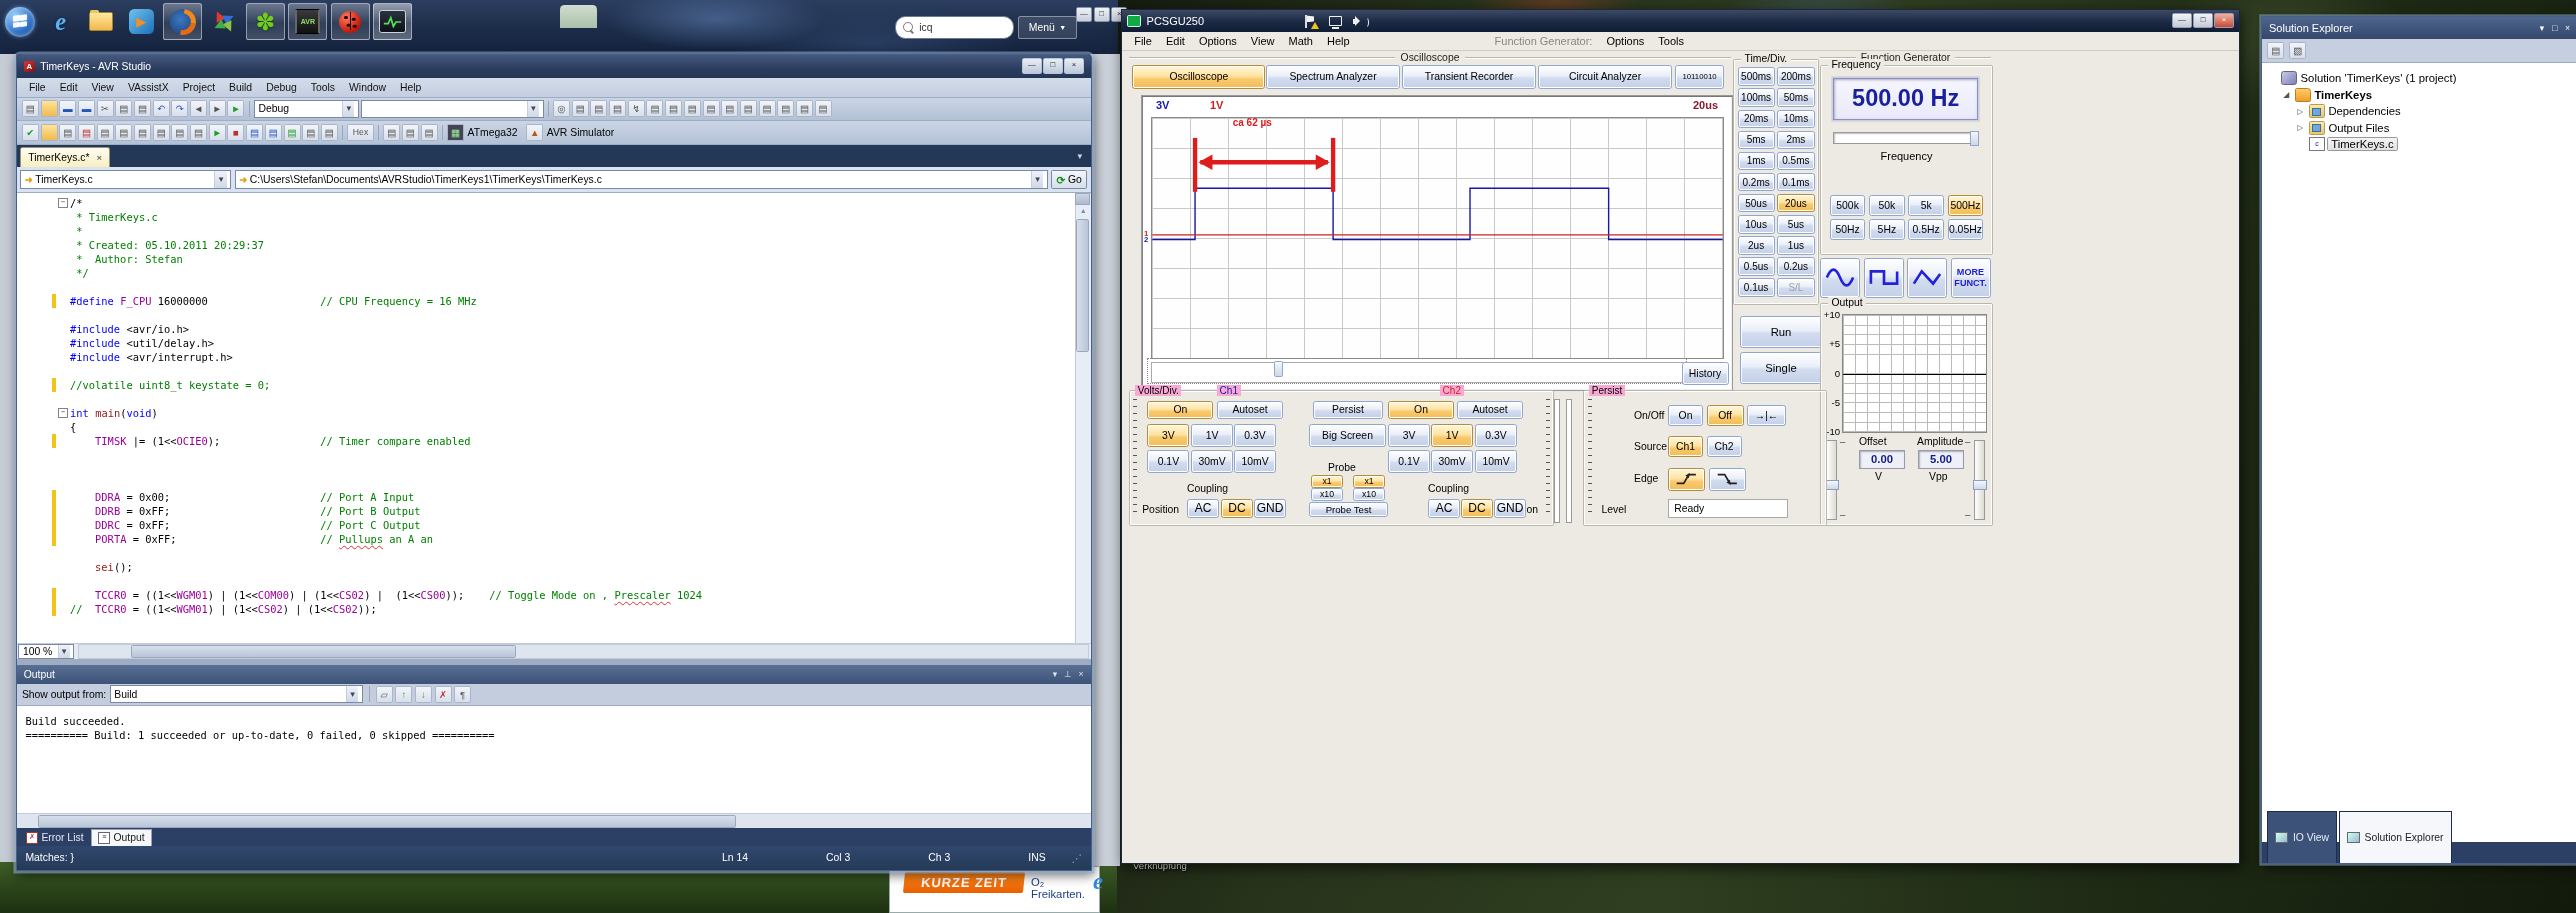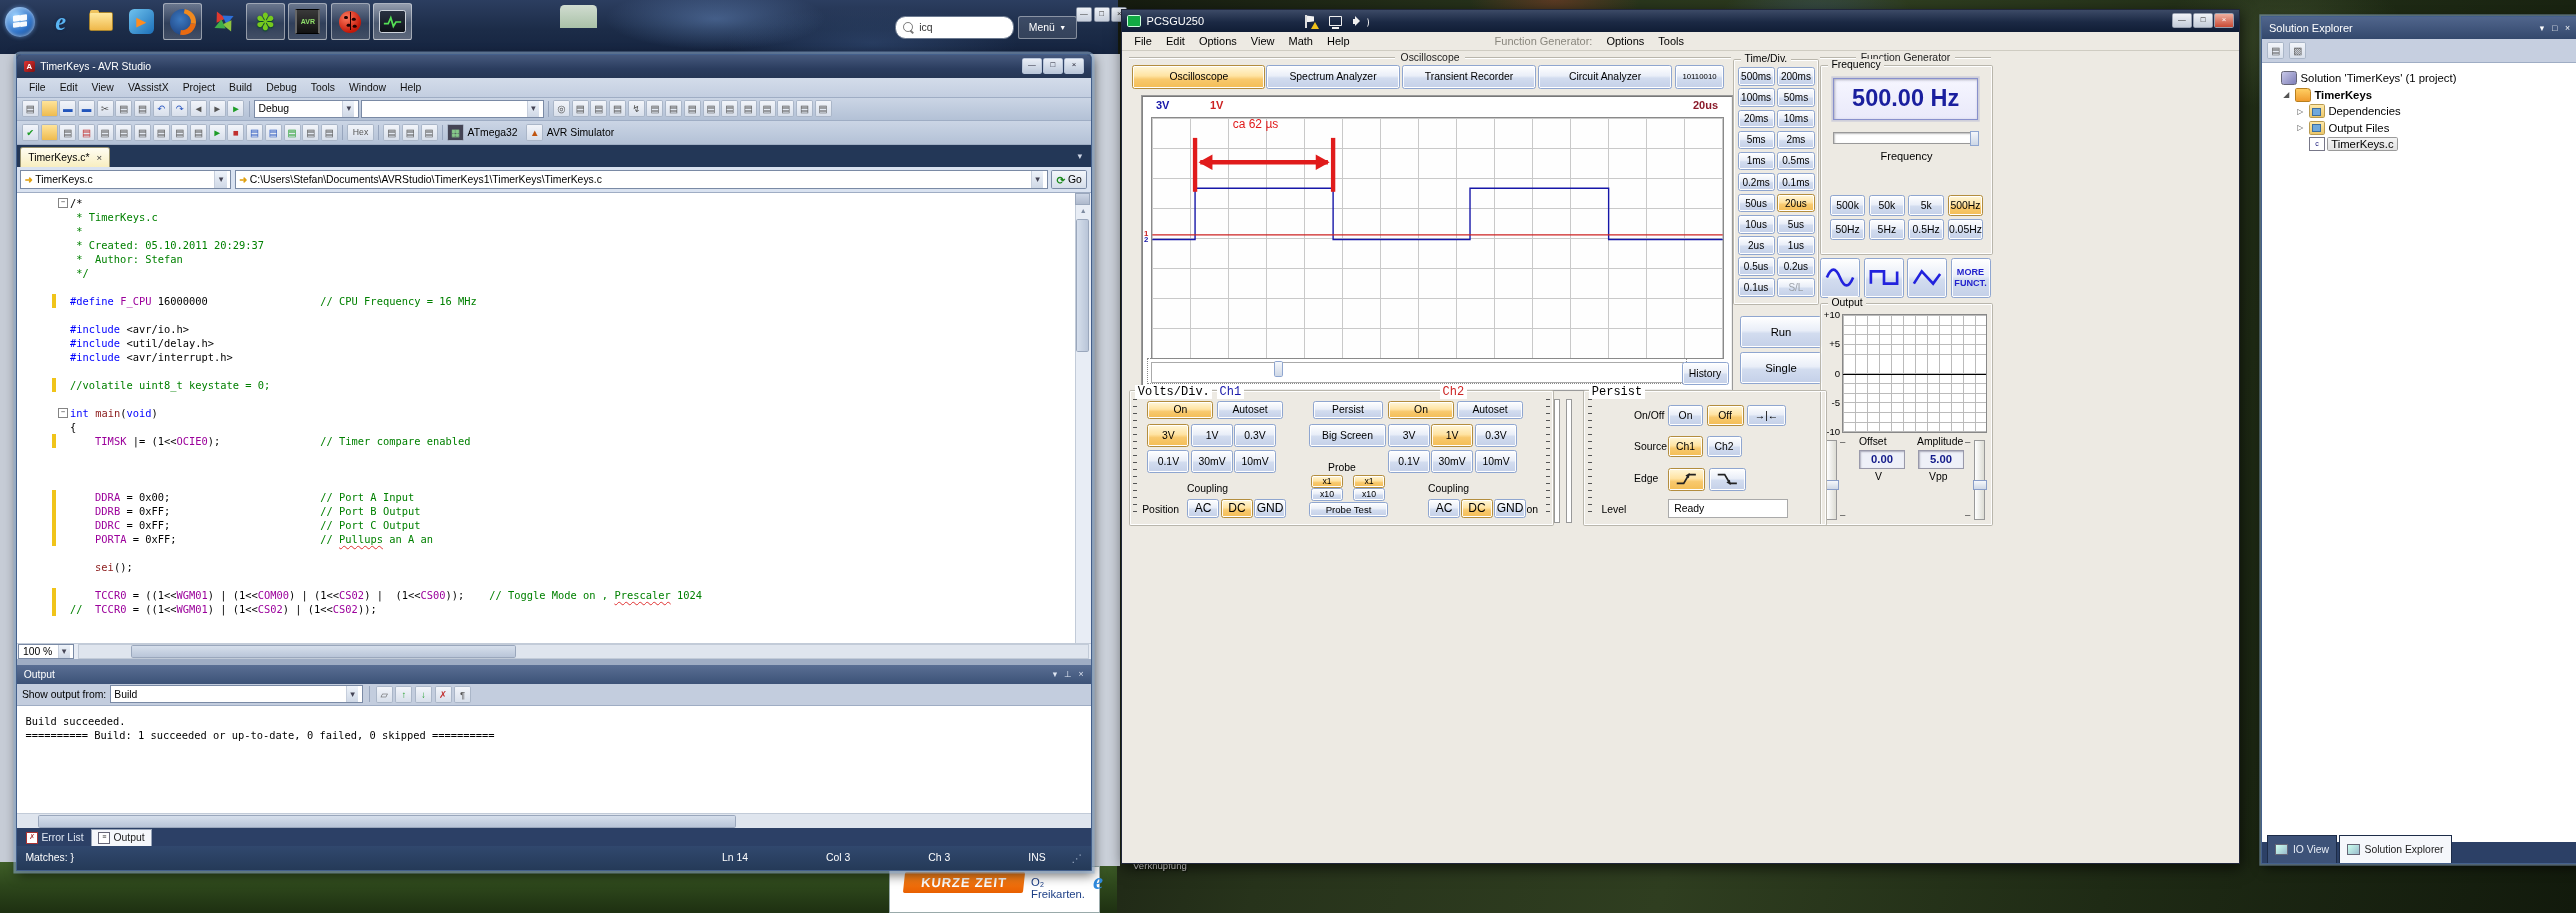--- a/index.html
+++ b/index.html
@@ -137,21 +137,21 @@
   #scopepanel{left:19px;top:44px;width:590px;height:294px;background:#fff;border:0.9px solid #9a9a9a;
     box-shadow:inset 0.9px 0.9px 0 #777, inset -0.9px -0.9px 0 #eee;}
   #scopepanel .vlabel{position:absolute;top:3.5px;font-weight:bold;font-size:11px;}
   #lab-ch1{left:14px;color:#1616a8;}
   #lab-ch2{left:68px;color:#cc2222;}
   #lab-time{right:14px;color:#8a1a2a;}
   #grid{position:absolute;left:8.7px;top:21px;width:571px;height:240px;background:#fefefe;border:0.9px solid #8a8a8a;
     background-image:repeating-linear-gradient(90deg,#c9c9c9 0 0.9px,transparent 0.9px 38px),
                      repeating-linear-gradient(180deg,#c9c9c9 0 0.9px,transparent 0.9px 30px);}
   #wave{position:absolute;left:0;top:0;}
-  #anno{position:absolute;color:#e01b1b;font-weight:normal;font-size:12px;}
+  #anno{position:absolute;color:#e01b1b;font-weight:bold;font-size:10px;}
   .chmark{position:absolute;left:-7.8px;font-size:7.8px;font-weight:bold;}
   #scope-scroll{position:absolute;left:5.2px;bottom:5.2px;width:533px;height:19px;border:0.9px dotted #888;padding:2.6px;}
   #scope-scroll .track{height:100%;background:#fff;border:0.9px solid #aaa;position:relative;}
   #scope-scroll .thumb{position:absolute;left:23%;top:-1.7px;width:7px;height:14px;background:linear-gradient(180deg,#f6f8fb,#cfd8e6);border:0.9px solid #8fa6d0;border-radius:1.7px;}
   #hist-btn{position:absolute;right:3.5px;bottom:4.4px;width:45px;height:21px;}
   #run-btn{left:618px;top:265px;width:80px;height:30px;font-size:11.3px;}
   #single-btn{left:618px;top:301px;width:80px;height:30px;font-size:11.3px;}
   #timediv{left:611px;top:8.7px;width:84px;height:244px;}
   #timediv-grid{position:absolute;left:3.5px;top:7px;right:3.5px;display:grid;grid-template-columns:1fr 1fr;gap:2.6px;}
   .tdbtn{height:16.5px;font-size:10px;}
@@ -176,21 +176,21 @@
   .fg-scale{position:absolute;left:1.7px;width:17.4px;text-align:right;font-size:9.6px;}
   .vslider{position:absolute;width:8.7px;height:78px;border:0.9px solid #999;background:linear-gradient(90deg,#fff,#dcdcd4);}
   .vslider .vthumb{position:absolute;left:-1.7px;top:50%;width:11.3px;height:8.7px;background:linear-gradient(180deg,#f6f8fb,#cfd8e6);border:0.9px solid #8a9ec8;}
   .minus{position:absolute;font-size:9.6px;color:#333;}
   .fg-lcd{position:absolute;width:44px;height:17.4px;background:#eef0f8;border:0.9px solid #99a;box-shadow:inset 0.9px 0.9px 1.7px #aab;
     display:flex;align-items:center;justify-content:center;font-weight:bold;font-size:11.3px;color:#121a8a;}
   .fg-cap{position:absolute;font-size:10.4px;}
   
   #voltsdiv{left:7px;top:339px;width:423px;height:134px;}
   #trigger{left:461px;top:339px;width:242px;height:134px;}
-  .leg2{position:absolute;top:-6.1px;font-size:12px;background:#ffffff;padding:0 2.6px;font-family:Liberation Mono, monospace;}
+  .leg2{position:absolute;top:-6.1px;font-size:10px;background:#f9a8d4;padding:0 2.6px;}
   .row{position:absolute;display:flex;gap:3.5px;}
   .sbtn{height:15.7px;font-size:10.4px;}
   .vbtn{width:40px;height:21px;font-size:10.4px;}
   .cpbtn{width:30px;height:17.4px;font-size:12px;}
   .xbtn{width:30px;height:11.3px;font-size:8.7px;}
   .lbl{position:absolute;font-size:10.4px;}
   .edge-svg{display:block;}
   #ready{position:absolute;left:84px;top:108px;width:113px;height:17.4px;background:#ffffff;border:0.9px solid #aaa;
     display:flex;align-items:center;padding-left:5.2px;font-size:10.4px;}
   .groove{position:absolute;width:3.5px;background:#fff;border:0.9px solid #999;}
@@ -205,21 +205,21 @@
   .trow{height:16.5px;display:flex;align-items:center;gap:3.5px;padding-left:5.2px;}
   .texp{width:10.4px;text-align:center;font-size:7.8px;color:#555;}
   .tico{width:14px;height:12.2px;flex:none;}
   .tico.sol{background:linear-gradient(135deg,#c8c8e8,#7f7fb8);border:0.9px solid #667;border-radius:2.6px;}
   .tico.proj{background:linear-gradient(180deg,#ffce63,#f09c2e);border:0.9px solid #b87f1e;border-radius:1.7px 3.5px 1.7px 1.7px;}
   .tico.fold{background:linear-gradient(180deg,#ffe9a8,#ecc76a);border:0.9px solid #b89a50;border-radius:1.7px;position:relative;}
   .tico.fold:after{content:"";position:absolute;left:1.7px;top:2.6px;width:7.8px;height:6.1px;background:#6fa8dc;border:0.9px solid #3d6e9e;}
   .tico.cfile{background:#fff;border:0.9px solid #778;position:relative;font-size:7px;color:#117;text-align:center;line-height:11.3px;}
   .tsel{background:linear-gradient(180deg,#f4f4f4,#e2e2e2);border:0.9px solid #9a9a9a;border-radius:1.7px;padding:0 3.5px;margin-left:-1.7px;}
   #sx-tabs{height:21px;background:#2c4066;display:flex;align-items:flex-end;gap:1.7px;padding-left:5.2px;}
-  .sxtab{height:18.3px;display:flex;align-items:center;gap:4.4px;padding:4px 7px;font-size:10.4px;color:#e6ecf6;background:#3d5278;border:0.9px solid #1d2c48;border-bottom:0;}
+  .sxtab{height:18.3px;display:flex;align-items:center;gap:4.4px;padding:16px 7px;font-size:10.4px;color:#e6ecf6;background:#3d5278;border:0.9px solid #1d2c48;border-bottom:0;}
   .sxtab.active{background:#f5f7fb;color:#222;}
   .sxtab .ic{width:11.3px;height:9.6px;border:0.9px solid #667;background:linear-gradient(135deg,#cfe,#9bc);}
   
   #taskbar{left:1117px;top:873px;width:1459px;height:41px;
     background:linear-gradient(180deg,rgba(95,110,125,.85),rgba(40,50,62,.92) 42%,rgba(14,18,25,.96));
     border-top:0.9px solid rgba(160,185,210,.6);display:flex;align-items:center;}
   .tbi{width:37px;height:35px;margin:0 1.7px;display:flex;align-items:center;justify-content:center;position:relative;}
   .tbi.boxed{background:linear-gradient(180deg,rgba(255,255,255,.30),rgba(255,255,255,.08) 55%,rgba(255,255,255,.18));
     border:0.9px solid rgba(255,255,255,.45);border-radius:2.6px;}
   .tbi.active{background:linear-gradient(180deg,rgba(255,255,255,.5),rgba(255,255,255,.2) 55%,rgba(255,255,255,.3));}

